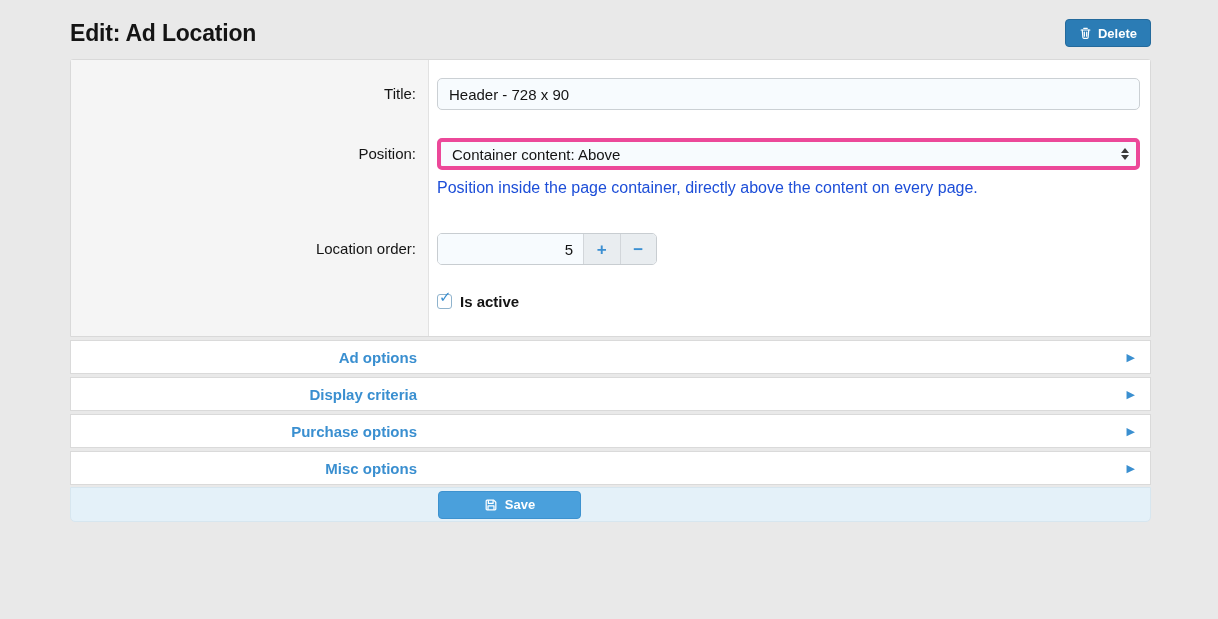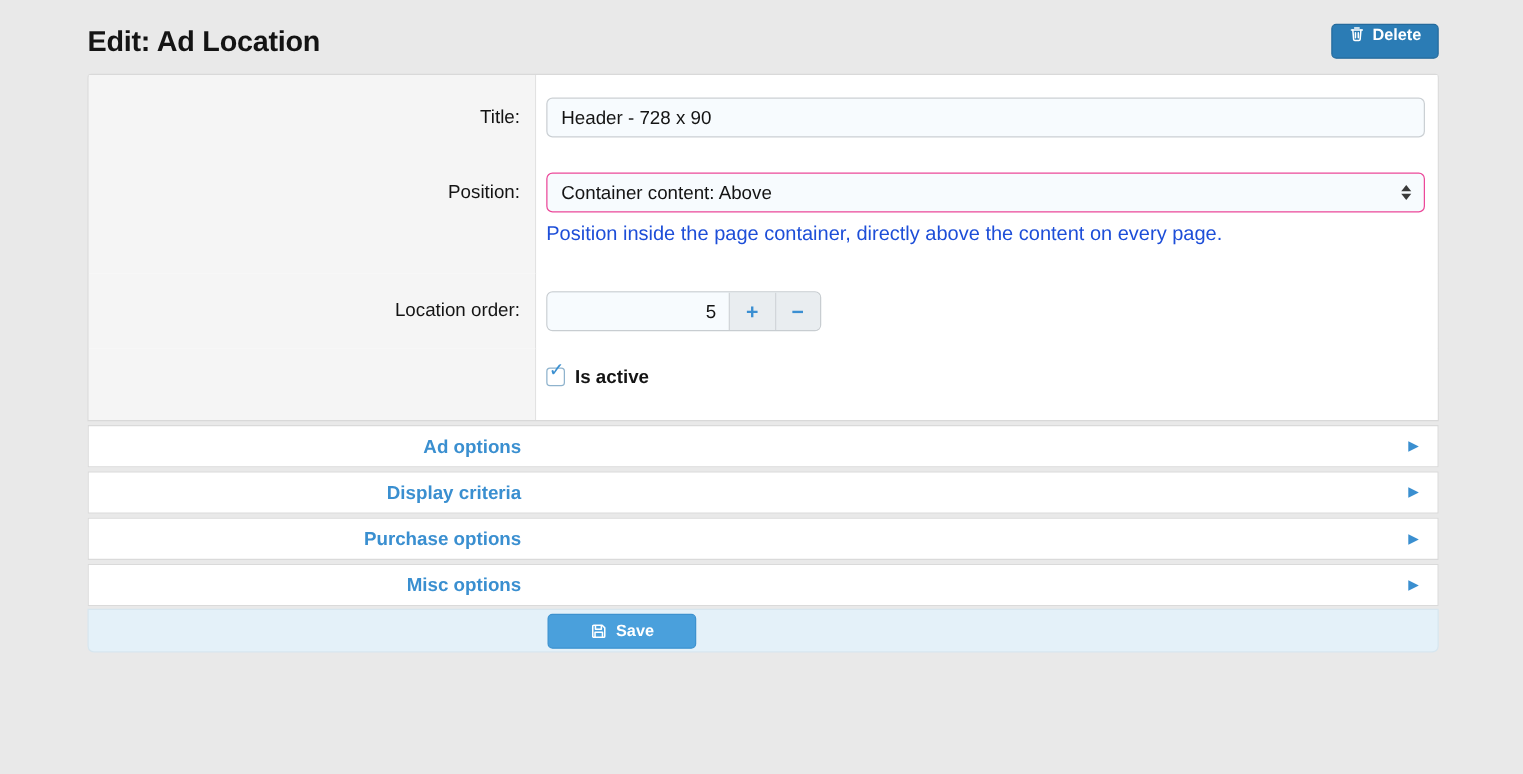--- a/index.html
+++ b/index.html
@@ -13,21 +13,21 @@
 
   
   .breadcrumb { font-size: 13px; font-weight: 600; color: #6a6a6a; height: 18px; }
   .breadcrumb a { color: #6a6a6a; text-decoration: none; cursor: pointer; }
   .breadcrumb .sep { color: #9a9a9a; margin: 0 5px; font-weight: 400; }
 
   
   .header-row { display: flex; align-items: center; justify-content: space-between; margin-top: 7px; height: 32px; }
   h1 { font-size: 23px; font-weight: 700; color: #141414; letter-spacing: -0.2px; }
   .btn-delete {
-    display: flex; align-items: flex-start; gap: 6px;
+    display: flex; align-items: center; gap: 6px;
     background: #2b7cb5; color: #fff; border: 1px solid #246a9c; border-radius: 4px;
     font-family: inherit; font-size: 13px; font-weight: 700;
     height: 28px; padding: 0 13px; cursor: pointer;
   }
 
   
   .panel { margin-top: 10px; width: 1081px; }
   .top-block { border: 1px solid #d9d9d9; background: #fff; border-radius: 3px 3px 0 0; }
   .form-row { display: flex; }
   .cell-label {
@@ -69,21 +69,21 @@
     font-size: 13px; color: #9a9a9a; text-align: right; padding: 7px 7px 0 0;
   }
   .editor-area { flex: 1; border: none; outline: none; resize: none; background: transparent;
     font-family: "Liberation Mono", "DejaVu Sans Mono", monospace; font-size: 13px; padding: 6px 8px; }
 
   
   .select-wrap { position: relative; }
   .select-input {
     -webkit-appearance: none; -moz-appearance: none; appearance: none;
     width: 100%; height: 32px; font-family: inherit; font-size: 15px; color: #141414;
-    background: #f7fbfe; border: 1px solid #ec4899; border-radius: 5px; padding: 0 28px 0 11px; outline: none;
+    background: #f7fbfe; border: 4px solid #ec4899; border-radius: 5px; padding: 0 28px 0 11px; outline: none;
   }
   .select-arrows {
     position: absolute; right: 11px; top: 50%; transform: translateY(-50%);
     display: flex; flex-direction: column; align-items: center; pointer-events: none;
   }
   .tri-up { width: 0; height: 0; border-left: 4px solid transparent; border-right: 4px solid transparent;
     border-bottom: 5px solid #3a3a3a; margin-bottom: 2px; }
   .tri-down { width: 0; height: 0; border-left: 4px solid transparent; border-right: 4px solid transparent;
     border-top: 5px solid #3a3a3a; }
   .explain { font-size: 16px; font-weight: 500; color: #1d4ed8; margin-top: 9px; }
@@ -125,21 +125,21 @@
   .section-spacer { flex: 1; }
   .section-arrow { color: #3a8fd0; font-size: 11px; margin-right: 15px; line-height: 1; }
 
   
   .footer {
     margin-top: 2px; height: 35px; background: #e4f1f9; border: 1px solid #d7e6ef;
     border-radius: 0 0 5px 5px; display: flex; align-items: center;
   }
   .btn-save {
     display: flex; align-items: center; justify-content: center; gap: 7px;
-    margin-left: 367px; width: 119px; height: 28px;
+    margin-left: 367px; width: 143px; height: 28px;
     background: #4aa0dc; color: #fff; border: 1px solid #3d92cf; border-radius: 4px;
     font-family: inherit; font-size: 13px; font-weight: 700; cursor: pointer;
   }
 </style>
 </head>
 <body>
 
 <div class="page">
 
 

